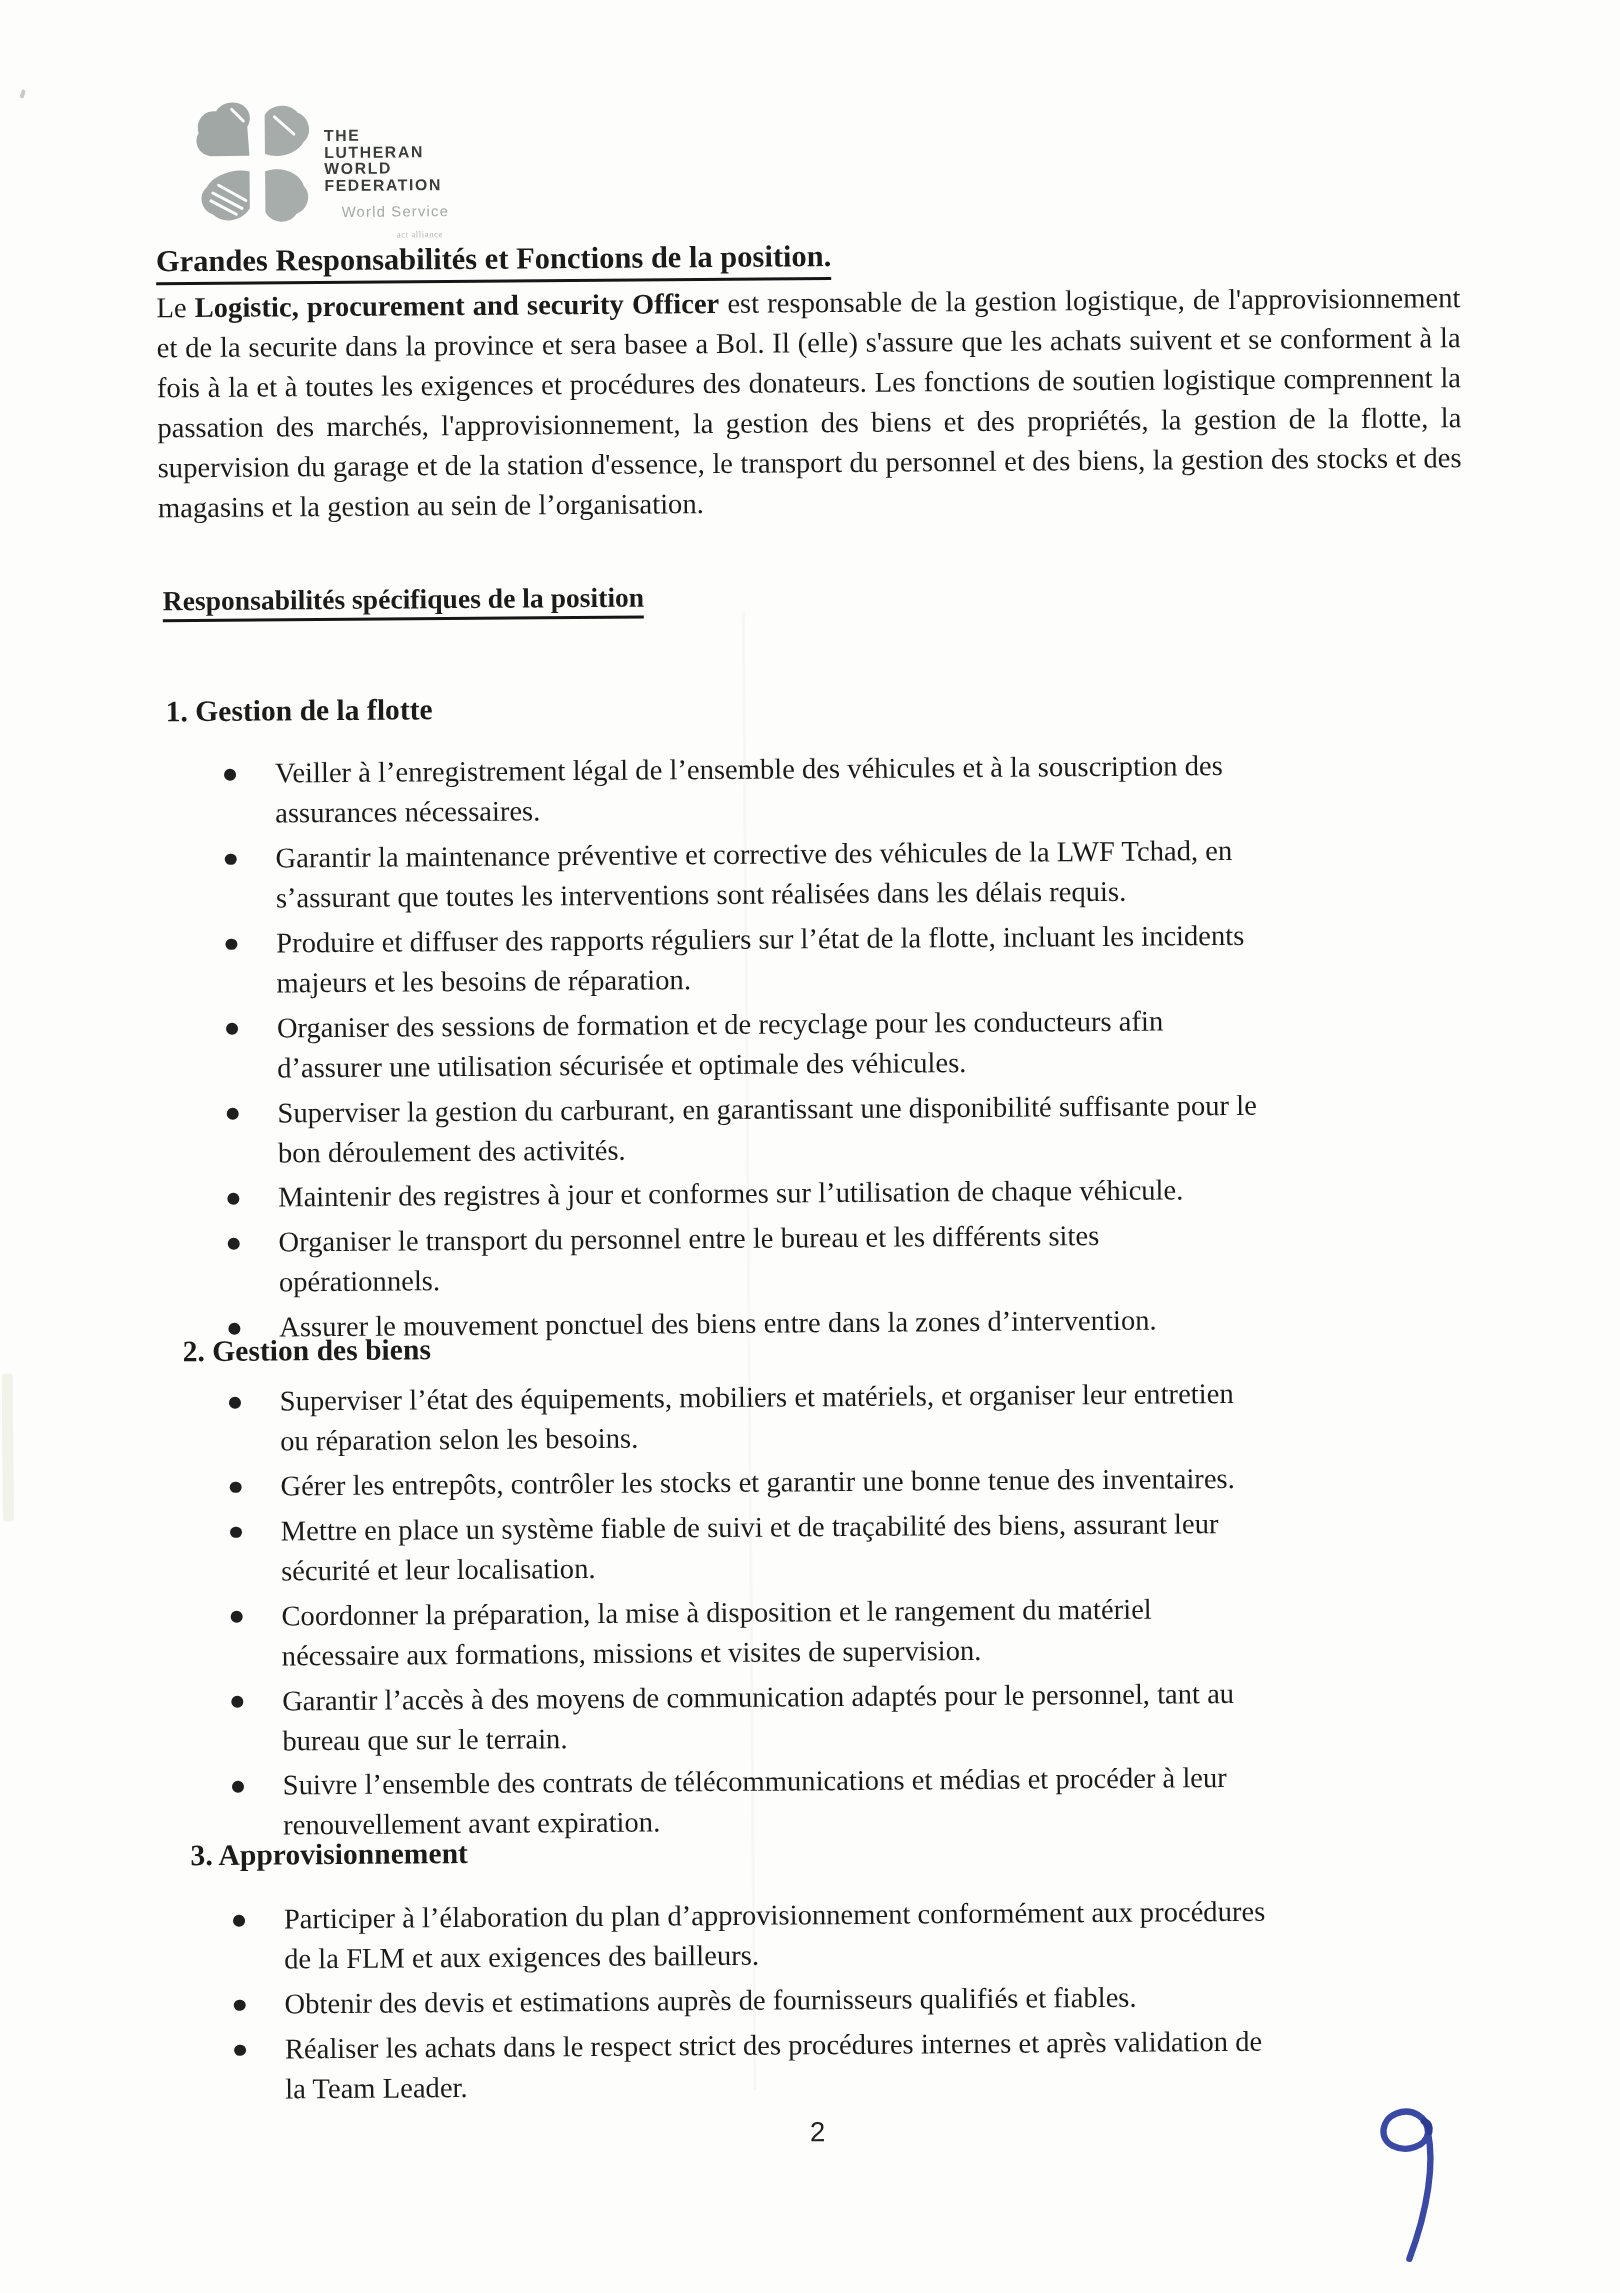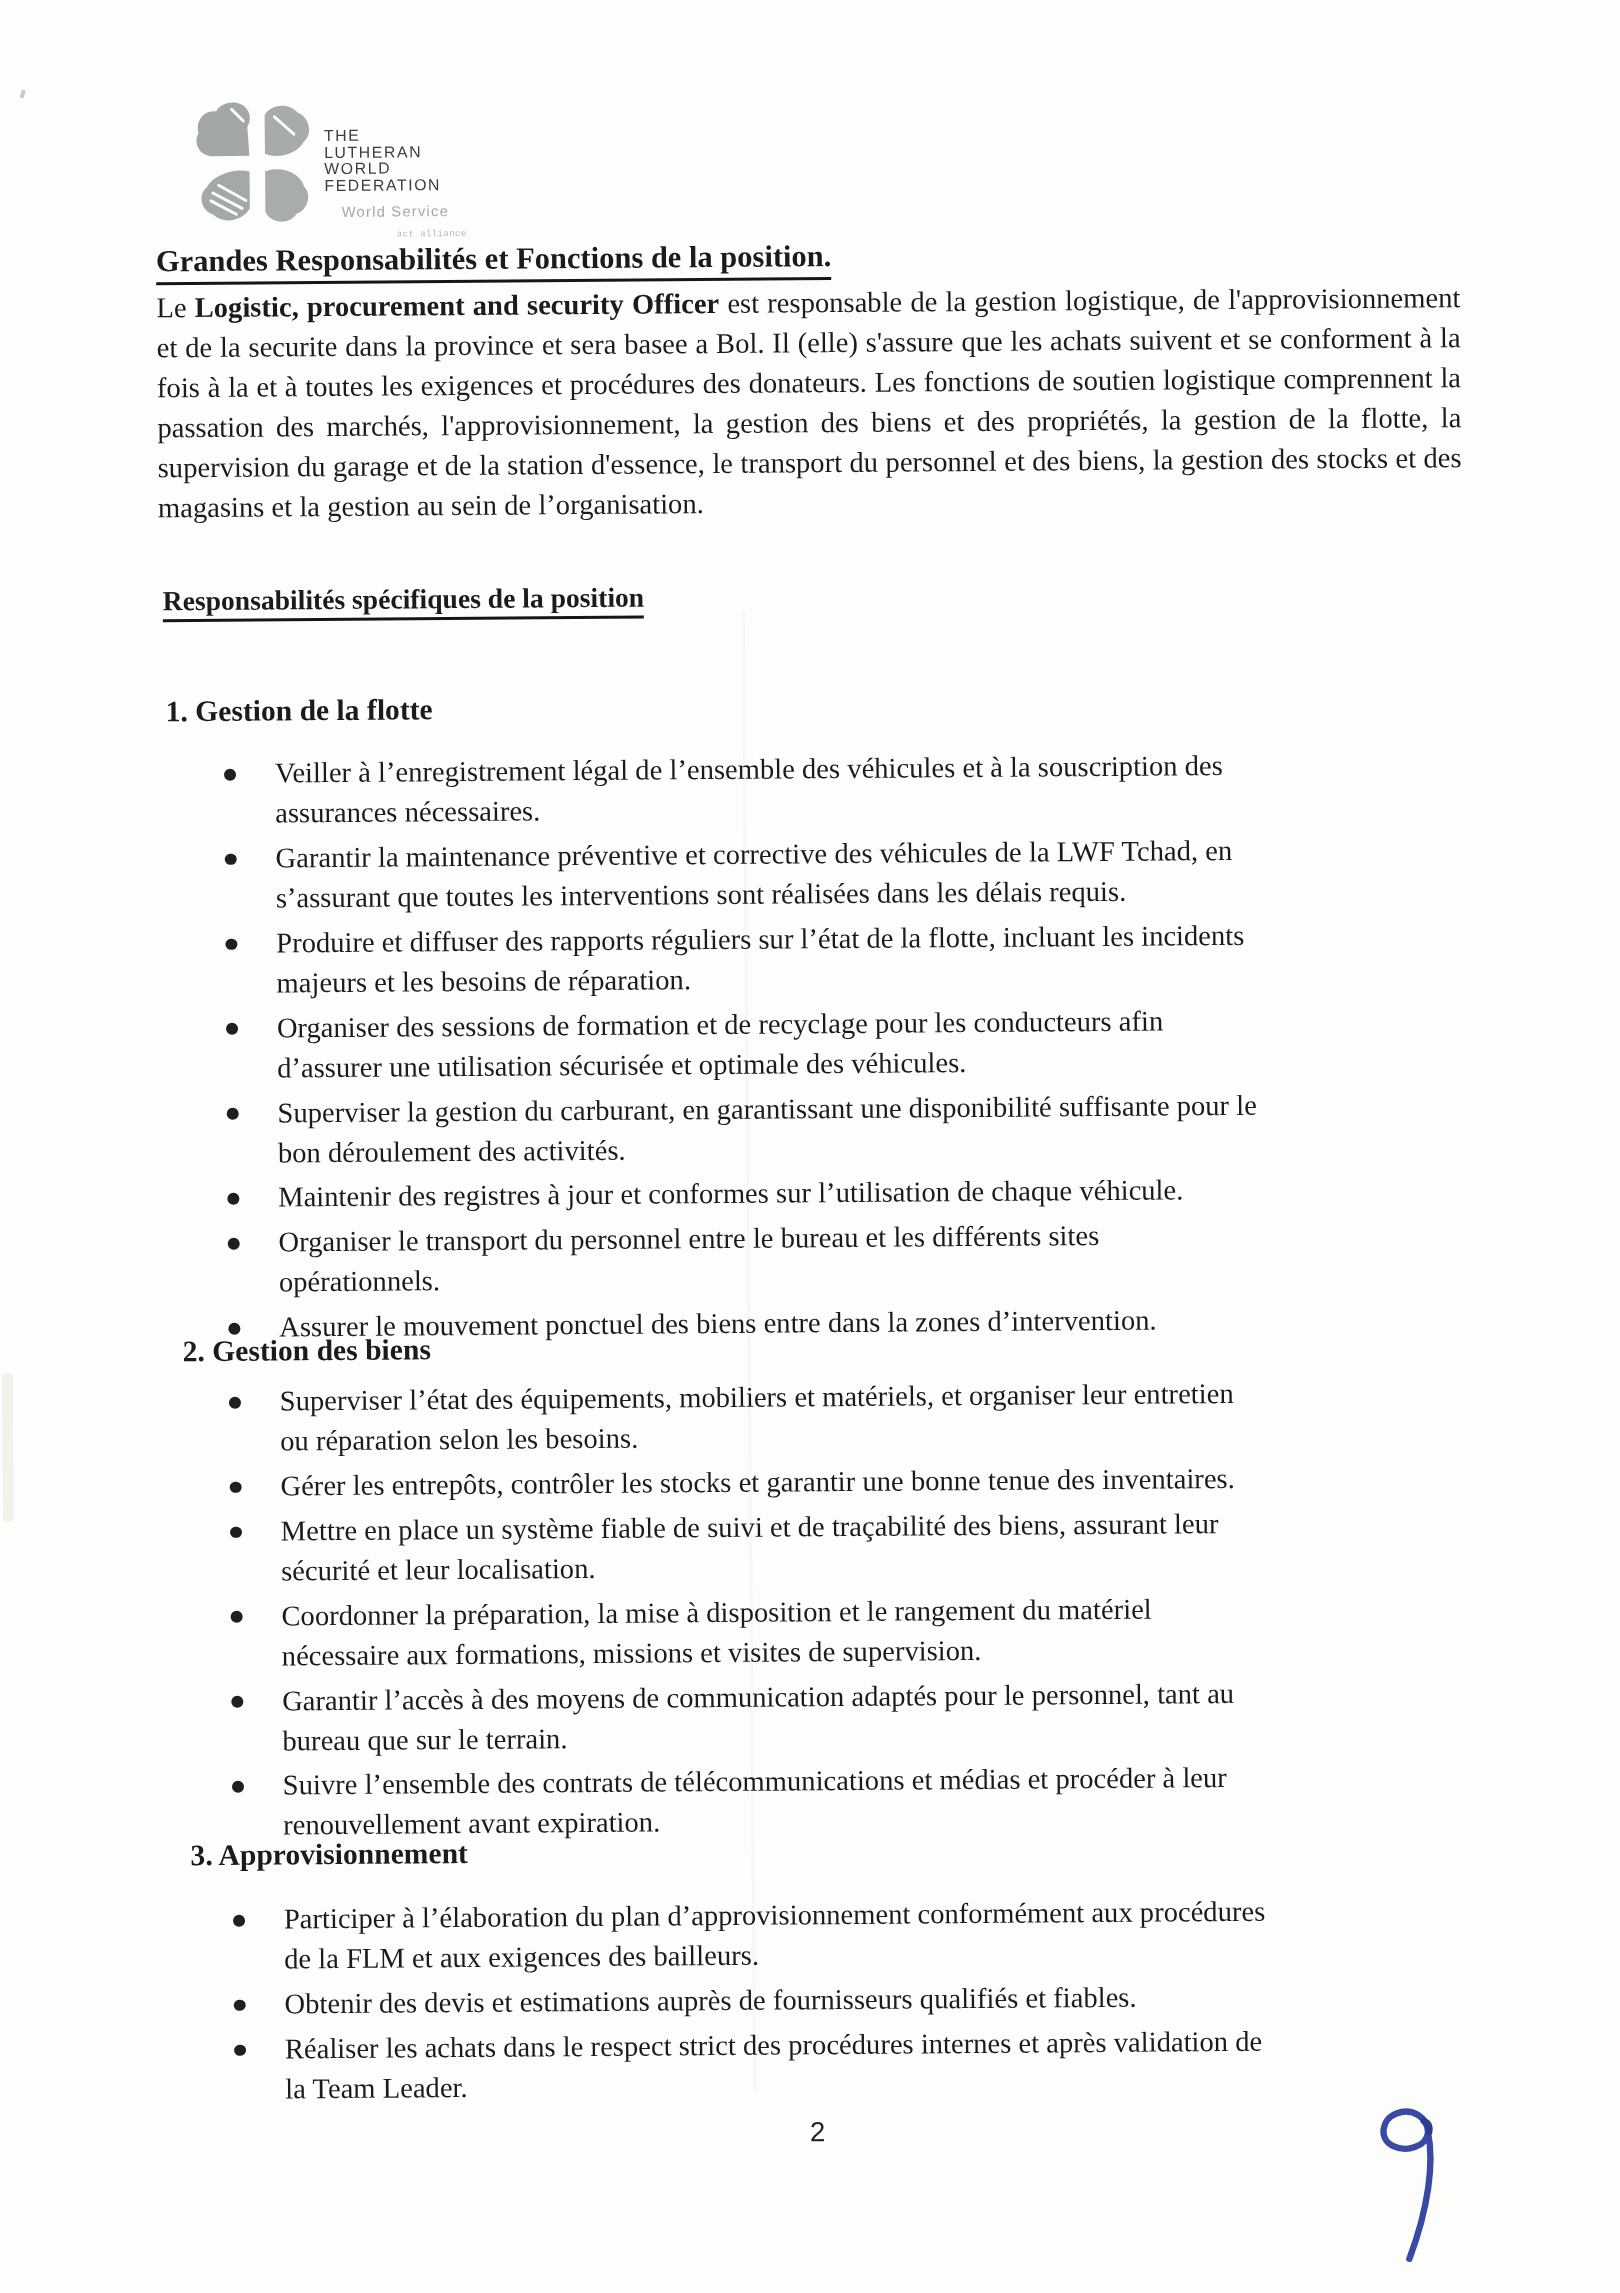--- a/index.html
+++ b/index.html
@@ -16,26 +16,26 @@
   
   .speck-top{position:absolute;left:28.6px;top:83px;width:3.9px;height:8.9px;background:#c9c9c4;border-radius:2px;transform:rotate(18deg);}
   .edge-artifact{position:absolute;left:0;top:1367px;width:10.8px;height:148px;background:#f1f2ea;border-radius:3.9px;}
   .mid-band{position:absolute;left:746px;top:611px;width:3px;height:1478px;background:#f7f7f3;}
 
   
   .logo-wrap{position:absolute;left:195px;top:87px;width:473px;height:158px;}
   .logo-svg{position:absolute;left:0;top:3.9px;width:140px;height:136px;}
   .logo-text{position:absolute;left:137px;top:37px;
     font-family:"Liberation Sans","DejaVu Sans",sans-serif;
-    font-size:15.8px;line-height:16.7px;letter-spacing:1.6px;color:#3a3d3c;font-weight:400;}
+    font-size:15.8px;line-height:16.7px;letter-spacing:1.6px;color:#3a3d3c;font-weight:700;}
   .logo-sub{position:absolute;left:154px;top:113px;
     font-family:"Liberation Sans","DejaVu Sans",sans-serif;
     font-size:14.8px;letter-spacing:1.2px;color:#a3aba6;}
   .logo-tag{position:absolute;left:209px;top:139px;
-    font-family:Liberation Mono, monospace;
+    font-family:Liberation Serif, serif;
     font-size:8.9px;letter-spacing:0.5px;color:#b4b9b0;}
 
   .h-main{position:absolute;left:163px;top:239px;
     font-size:30.5px;font-weight:700;
     border-bottom:3px solid #161616;padding-bottom:3px;}
   .intro{position:absolute;left:163px;top:283px;width:1304px;
     font-size:28.6px;line-height:40px;text-align:justify;}
   .intro b{font-weight:700;}
 
   .h-spec{position:absolute;left:167px;top:580px;

